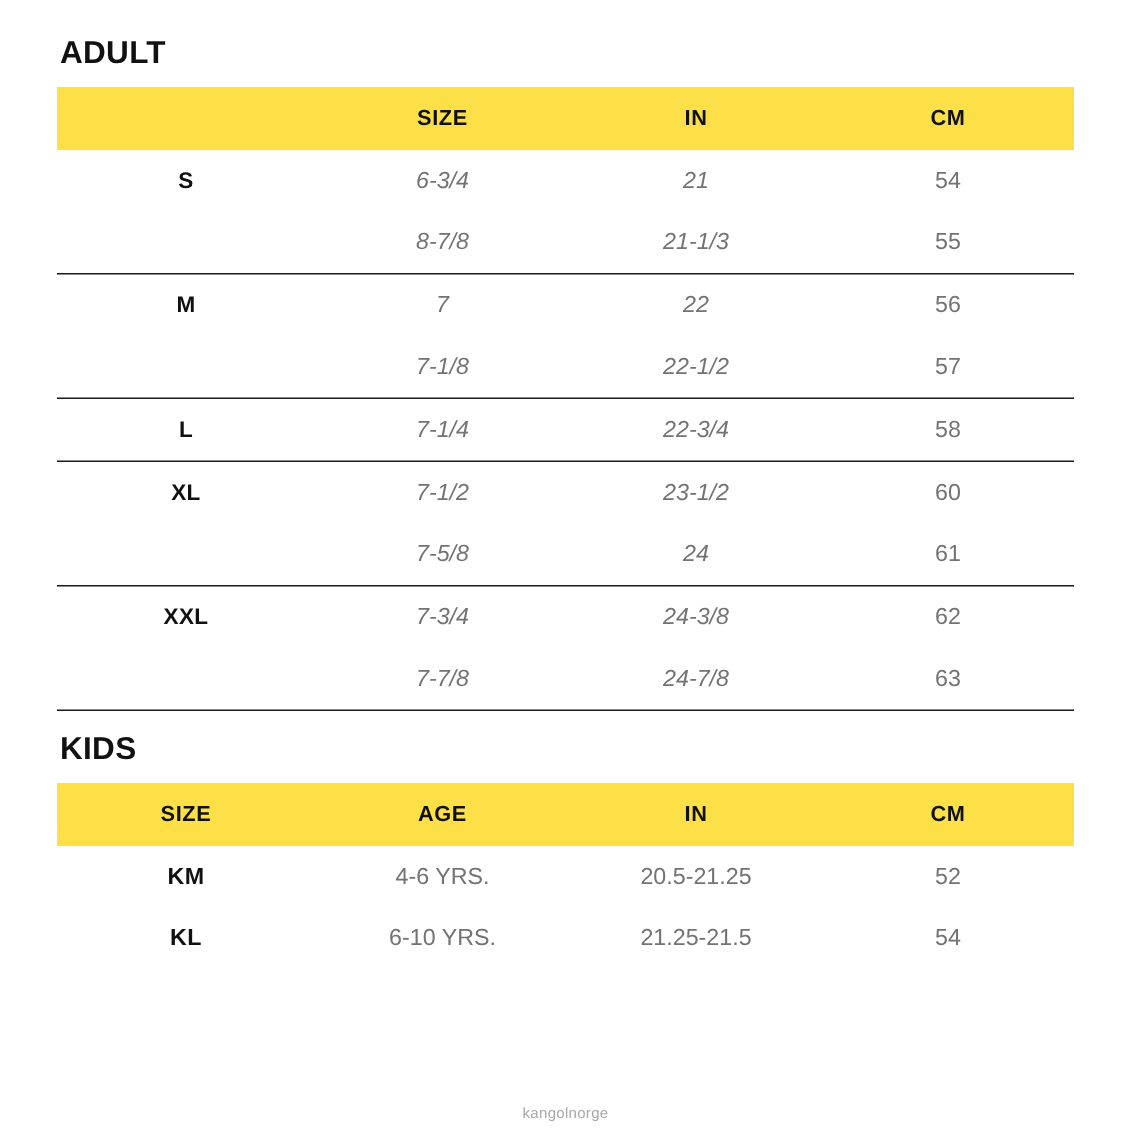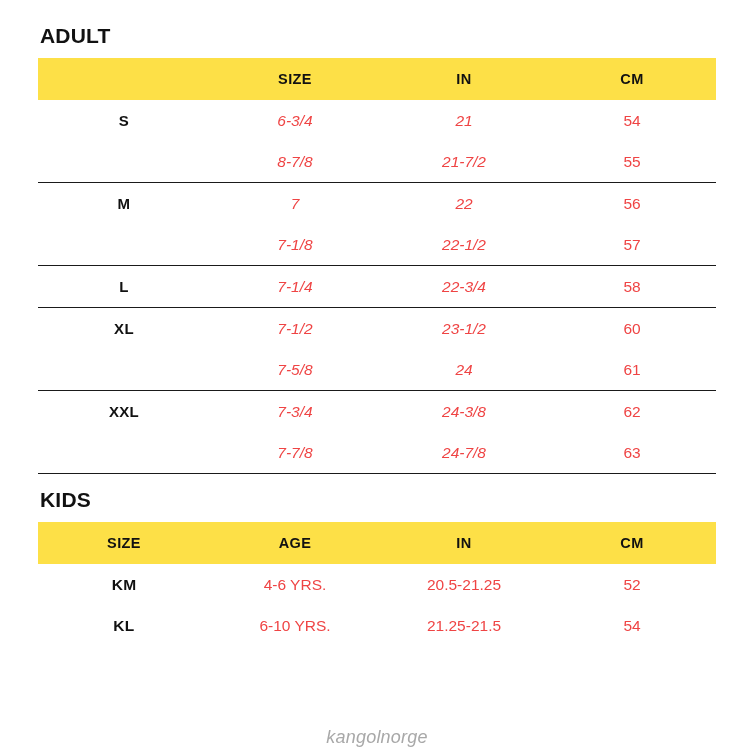--- a/index.html
+++ b/index.html
@@ -43,21 +43,21 @@
     color: #111111;
     letter-spacing: 0.4px;
     height: 40px;
     text-align: center;
     border: none;
   }
   tbody td {
     height: 39px;
     text-align: center;
     font-size: 15.5px;
-    color: #ef4444;
+    color: #737373;
     border: none;
     font-weight: normal;
   }
   tbody td.size-label {
     font-weight: bold;
     font-size: 15px;
     color: #111111;
     letter-spacing: 0.3px;
   }
   tbody tr.group-start td {
@@ -79,24 +79,23 @@
   col.c1 { width: 172px; }
   col.c2 { width: 170px; }
   col.c3 { width: 168px; }
   col.c4 { width: 168px; }
   .watermark {
     position: absolute;
     left: 0;
     right: 0;
     bottom: 6px;
     text-align: center;
-    font-size: 18px;
+    font-size: 10px;
     color: #a8a8a8;
     letter-spacing: 0.2px;
-    font-style: italic;
   }
 </style>
 </head>
 <body>
 
 <div class="page">
 
   <h2 class="section-title">ADULT</h2>
 
   <table class="adult-table">
@@ -117,21 +116,21 @@
     <tbody>
       <tr>
         <td class="size-label">S</td>
         <td>6-3/4</td>
         <td>21</td>
         <td>54</td>
       </tr>
       <tr>
         <td class="size-label"></td>
         <td>8-7/8</td>
-        <td>21-7/2</td>
+        <td>21-1/3</td>
         <td>55</td>
       </tr>
       <tr class="group-start">
         <td class="size-label">M</td>
         <td>7</td>
         <td>22</td>
         <td>56</td>
       </tr>
       <tr>
         <td class="size-label"></td>

